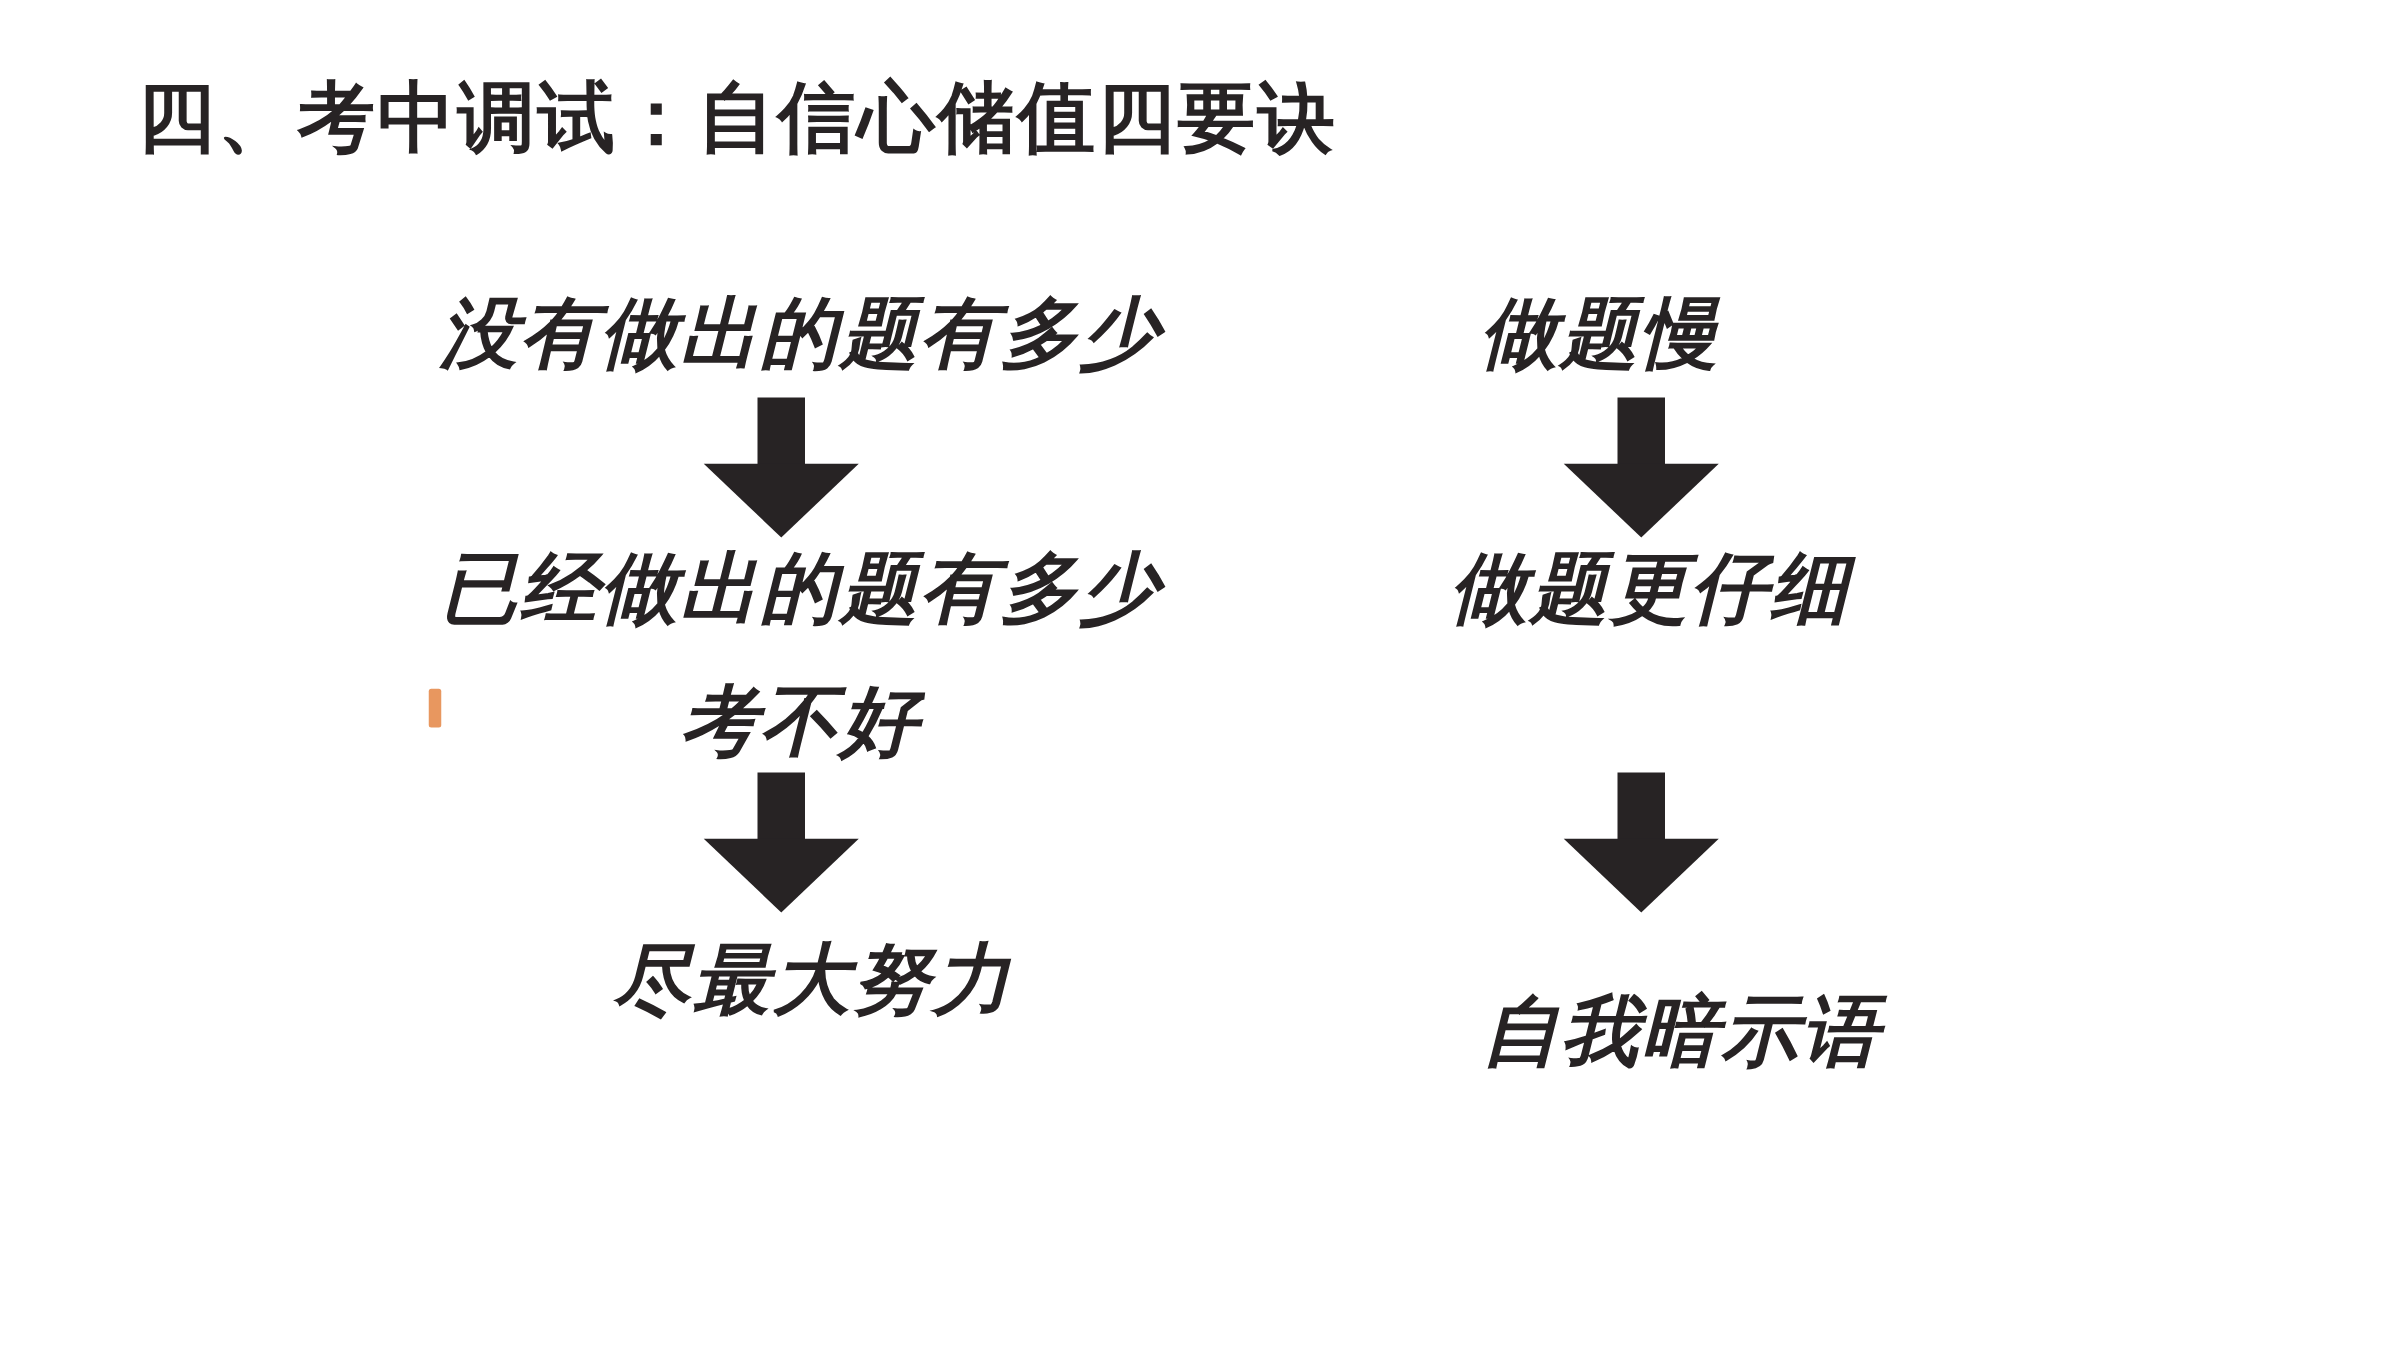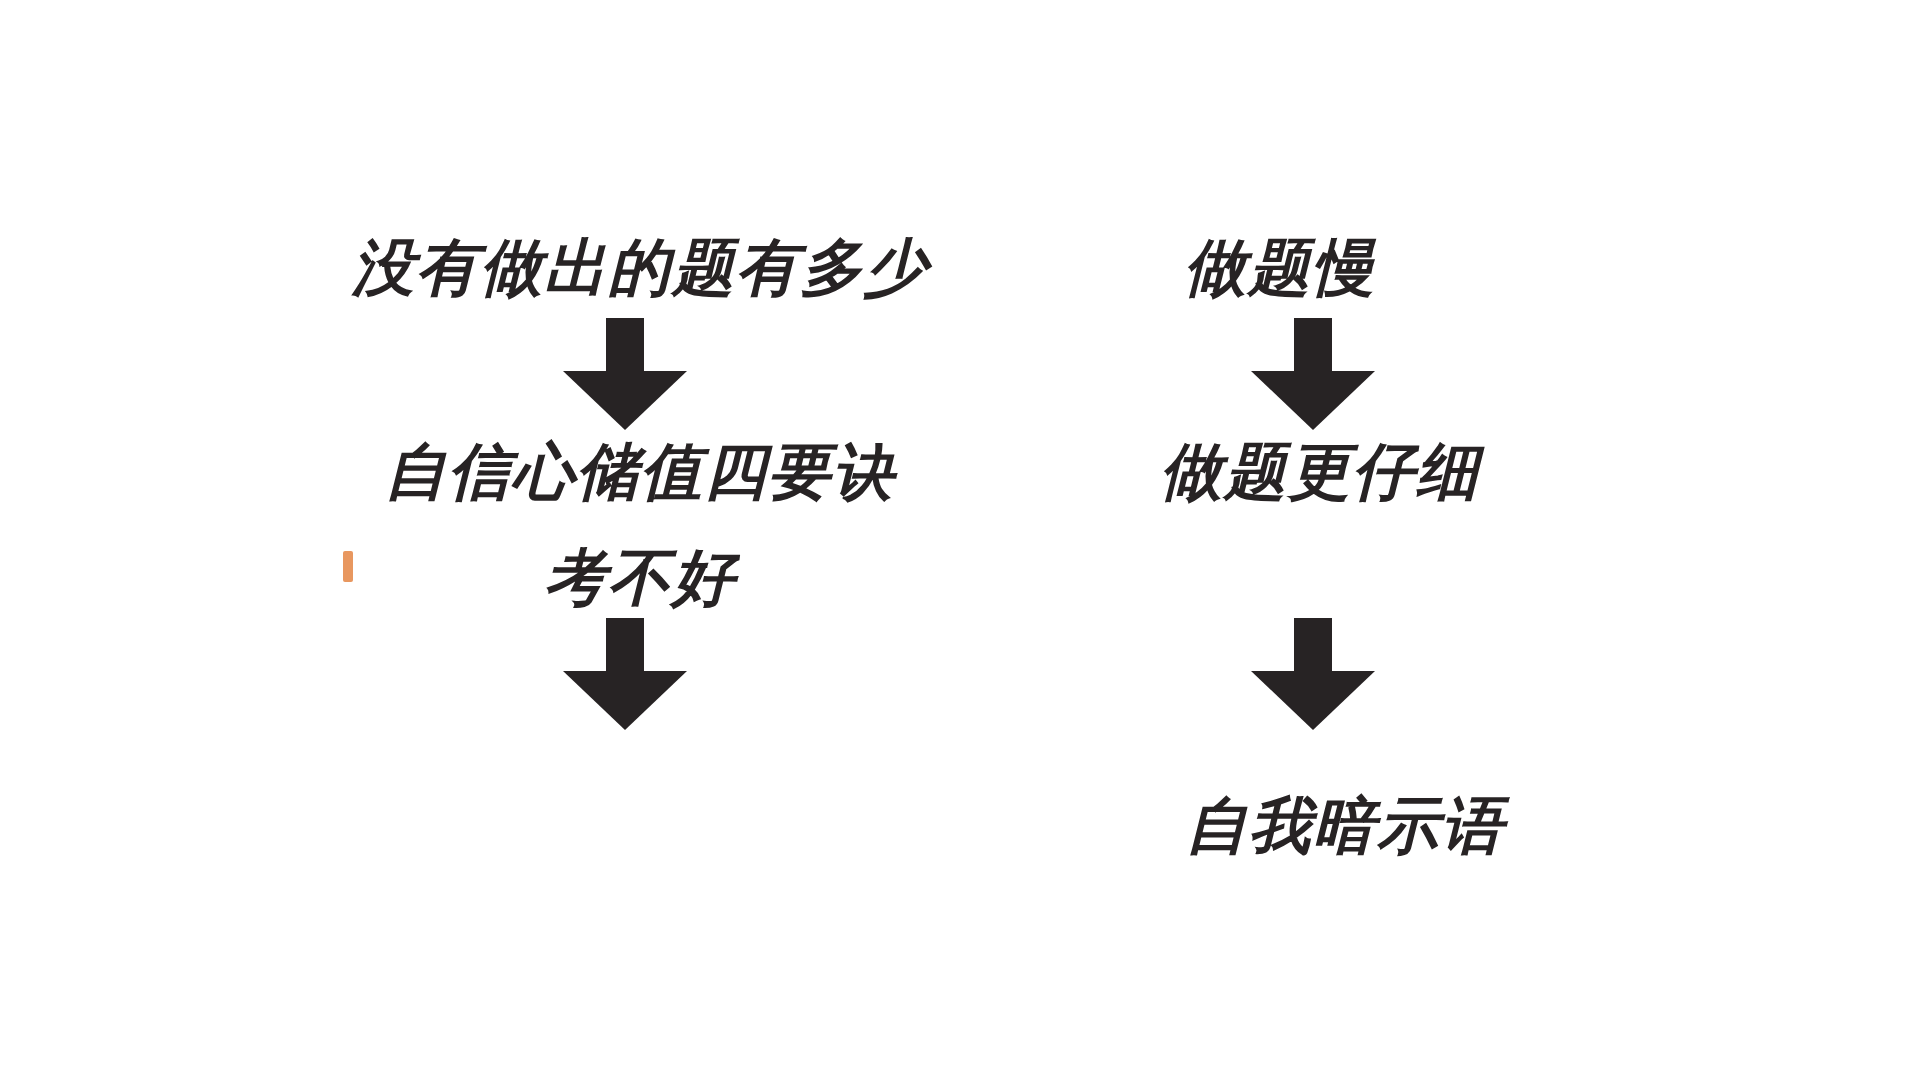--- a/index.html
+++ b/index.html
@@ -79,37 +79,39 @@
     width:10px;height:31px;
     border-radius:2px;
     background:var(--highlight-color);
   }
 </style>
 </head>
 <body>
 
 <div class="slide">
 
+  <h1 class="title">四、考中调试：自信心储值四要诀</h1>
 
   <div class="node l1">没有做出的题有多少</div>
 
   <div class="arrow la1">
     <span class="stem"></span>
     <span class="head"></span>
   </div>
 
-  <div class="node l2">自信心储值四要诀</div>
+  <div class="node l2">已经做出的题有多少</div>
 
   <div class="node l3">考不好</div>
 
   <div class="arrow la2">
     <span class="stem"></span>
     <span class="head"></span>
   </div>
 
+  <div class="node l4">尽最大努力</div>
 
   <div class="node r1">做题慢</div>
 
   <div class="arrow ra1">
     <span class="stem"></span>
     <span class="head"></span>
   </div>
 
   <div class="node r2">做题更仔细</div>
 

